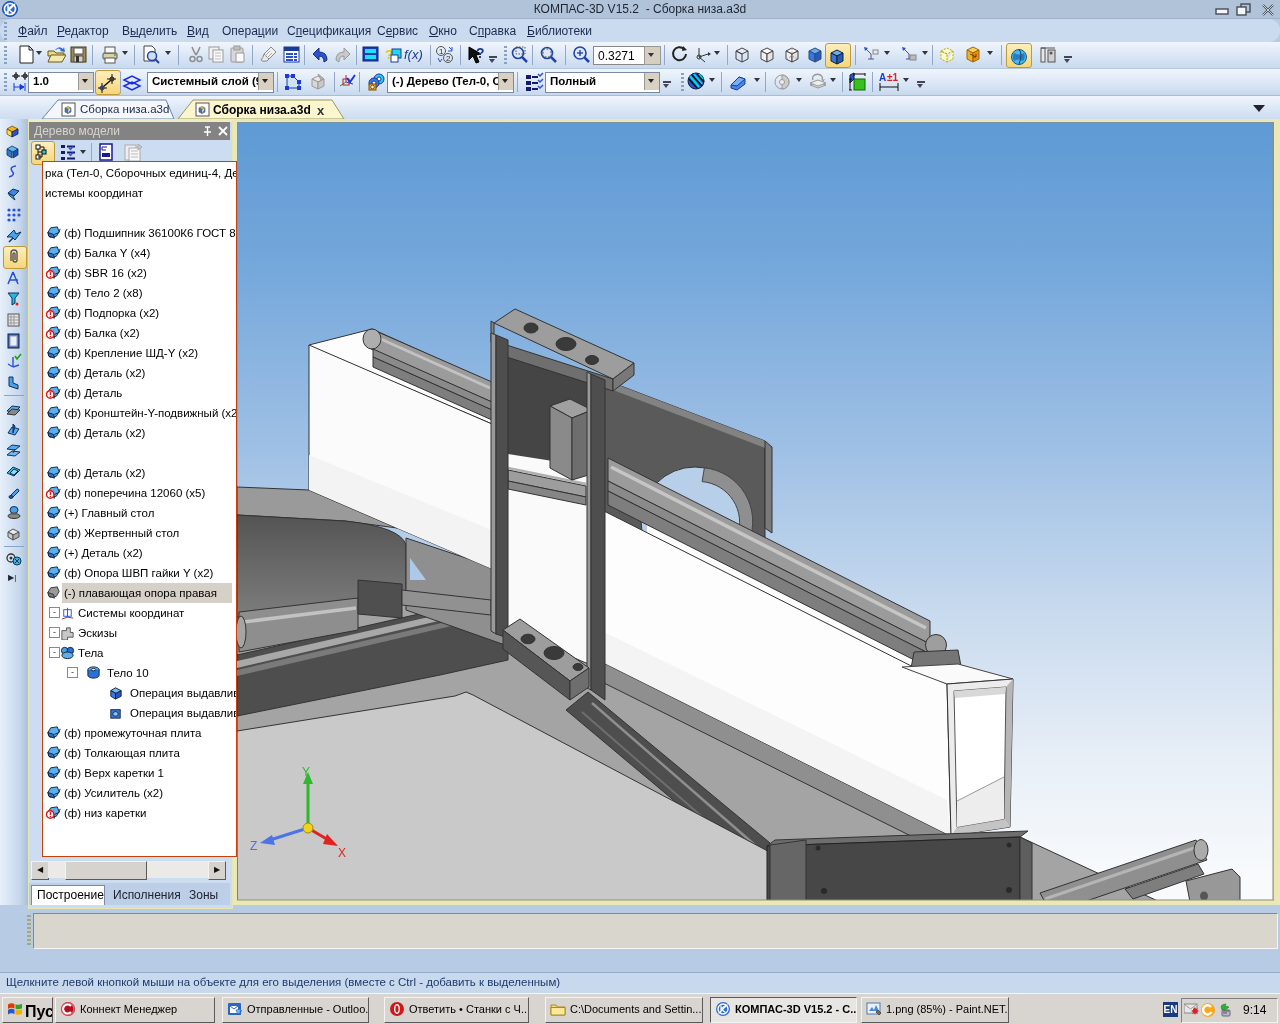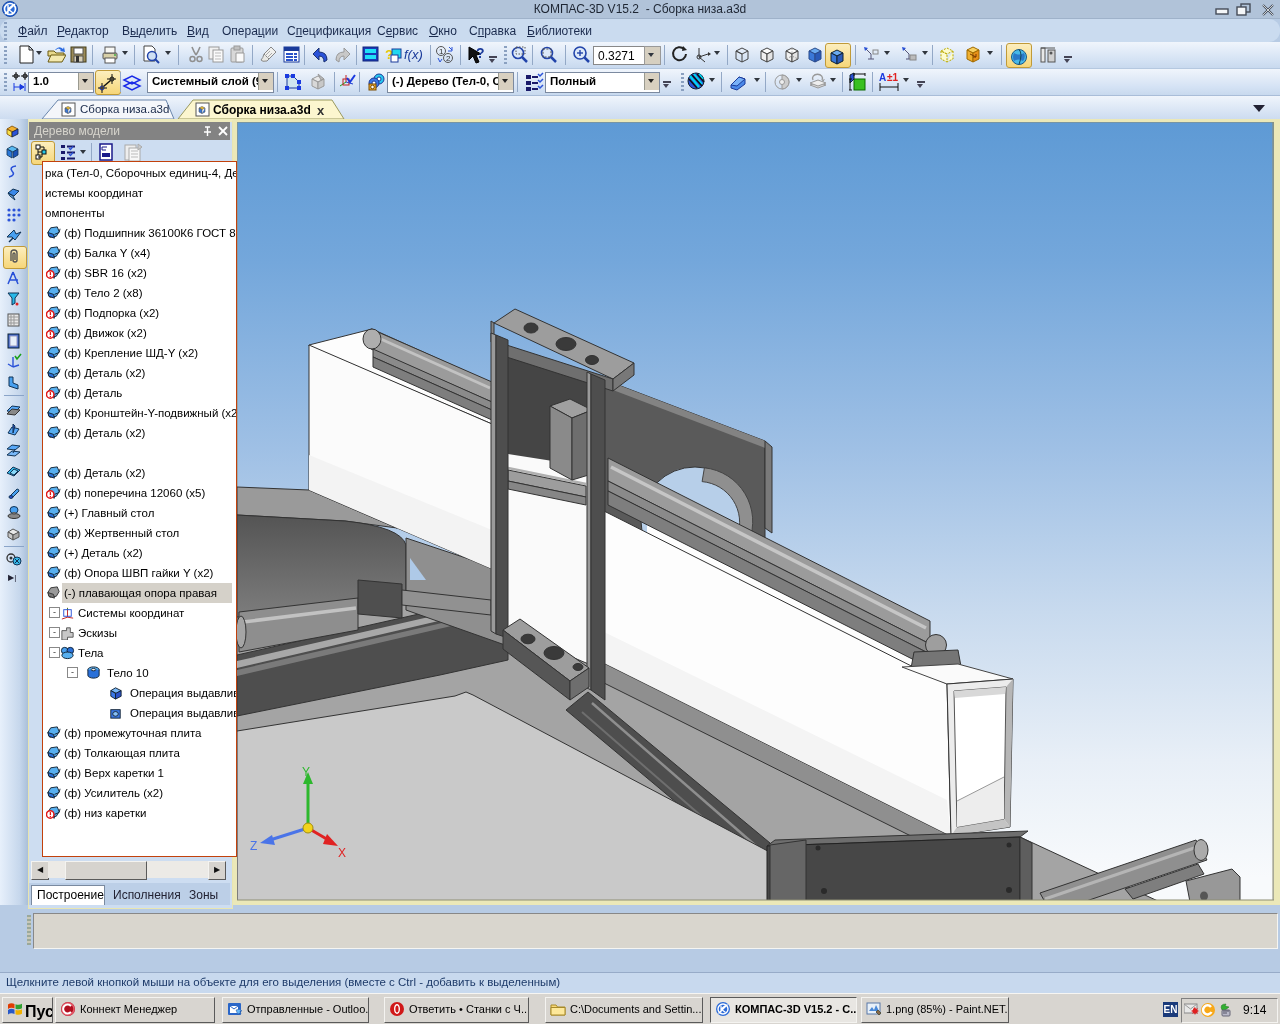--- a/index.html
+++ b/index.html
@@ -795,23 +795,20 @@
       <path d="M14,1 l4,3 -4,3z" fill="#ccc" stroke="#aaa"></path>
     </svg>
   </div>
   <div class="abs" id="treebox">
     <div class="trow" style="top:1px">
       <span style="position:absolute;left:2px">рка (Тел-0, Сборочных единиц-4, Де</span>
     </div>
     <div class="trow" style="top:21px">
       <span style="position:absolute;left:2px">истемы координат</span>
     </div>
-    <div class="trow" style="top:41px">
-      <span style="position:absolute;left:2px">омпоненты</span>
-    </div>
     <div class="trow" style="top:61px">
       <svg class="ticon" style="left:3px" width="16" height="16" viewBox="0 0 16 16">
         <path d="M2,8 l3,-5 7,-1 2,5 -3,5 -7,1z" fill="#58b0f0" stroke="#123"></path>
         <path d="M2,8 l1,4 6,2 -1,-4z" fill="#2a70d8" stroke="#123"></path>
         <path d="M9,10 l5,-2 1,-4" fill="none" stroke="#123"></path>
       </svg>
       <span style="position:absolute;left:21px">(ф) Подшипник 36100К6 ГОСТ 831-</span>
     </div>
     <div class="trow" style="top:81px">
       <svg class="ticon" style="left:3px" width="16" height="16" viewBox="0 0 16 16">
@@ -853,21 +850,21 @@
     </div>
     <div class="trow" style="top:161px">
       <svg class="ticon" style="left:3px" width="16" height="16" viewBox="0 0 16 16">
         <path d="M2,8 l3,-5 7,-1 2,5 -3,5 -7,1z" fill="#58b0f0" stroke="#123"></path>
         <path d="M2,8 l1,4 6,2 -1,-4z" fill="#2a70d8" stroke="#123"></path>
         <path d="M9,10 l5,-2 1,-4" fill="none" stroke="#123"></path>
         <circle cx="4.5" cy="10" r="4" fill="#fff" stroke="#e01818" stroke-width="1.6"></circle>
         <rect x="4" y="7.5" width="1.4" height="3.2" fill="#e01818"></rect>
         <rect x="4" y="11.6" width="1.4" height="1.4" fill="#e01818"></rect>
       </svg>
-      <span style="position:absolute;left:21px">(ф) Движок (x2)</span>
+      <span style="position:absolute;left:21px">(ф) Балка (x2)</span>
     </div>
     <div class="trow" style="top:181px">
       <svg class="ticon" style="left:3px" width="16" height="16" viewBox="0 0 16 16">
         <path d="M2,8 l3,-5 7,-1 2,5 -3,5 -7,1z" fill="#58b0f0" stroke="#123"></path>
         <path d="M2,8 l1,4 6,2 -1,-4z" fill="#2a70d8" stroke="#123"></path>
         <path d="M9,10 l5,-2 1,-4" fill="none" stroke="#123"></path>
       </svg>
       <span style="position:absolute;left:21px">(ф) Крепление ШД-Y (x2)</span>
     </div>
     <div class="trow" style="top:201px">

